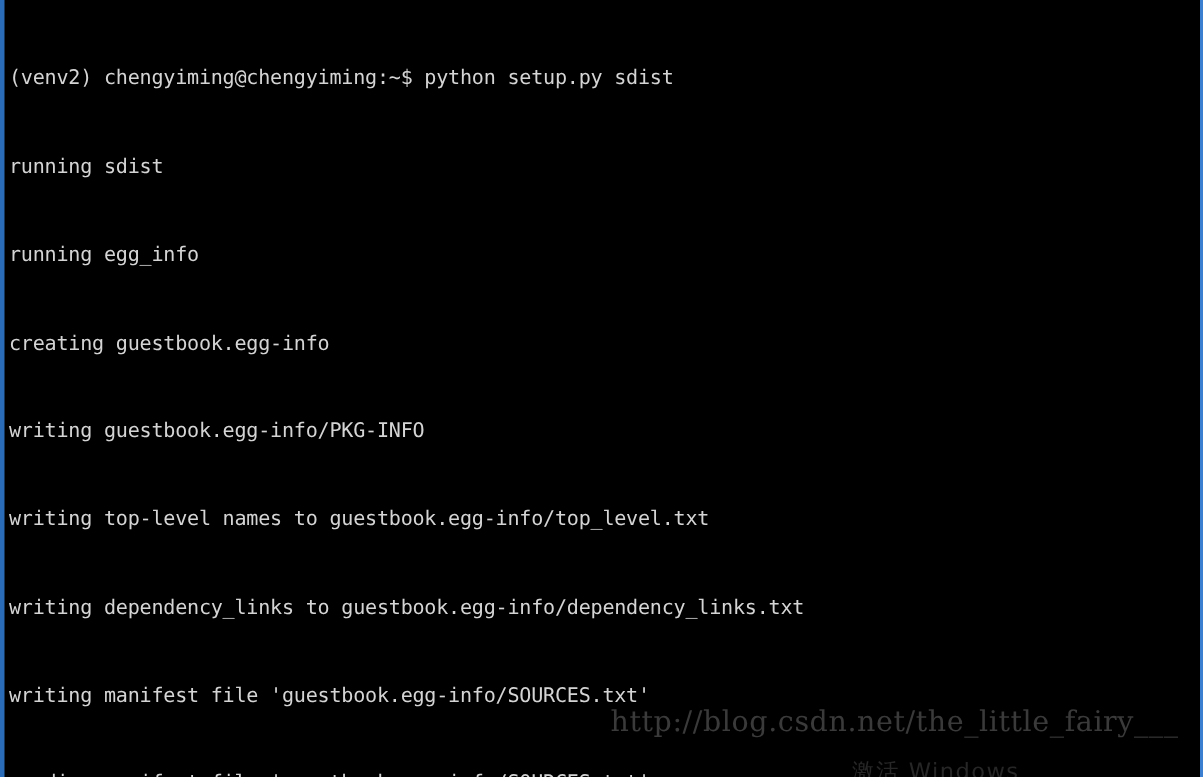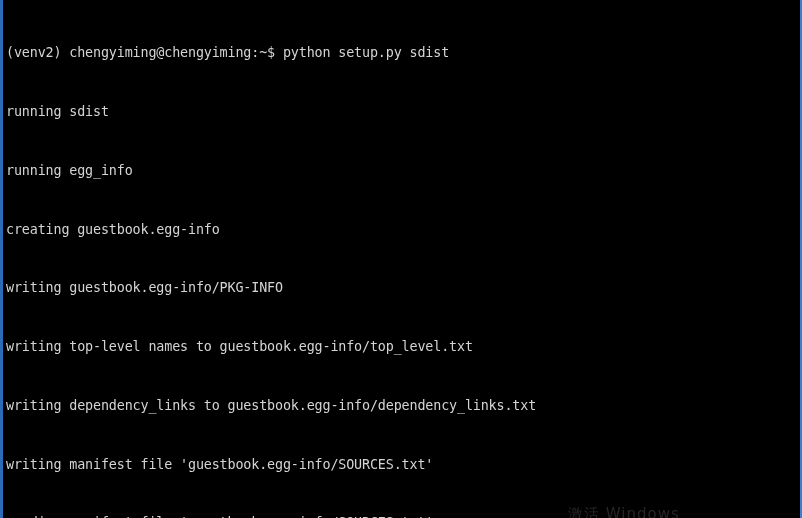--- a/index.html
+++ b/index.html
@@ -61,20 +61,21 @@
     white-space: pre;
     z-index: 1;
     pointer-events: none;
   }
 </style>
 </head>
 <body>
 
 <div id="terminal-window">
 
+  <div id="watermark-url">http://blog.csdn.net/the_little_fairy___</div>
   <div id="watermark-notice">激活 Windows</div>
 
   <div id="terminal-screen">
     <div class="term-line">(venv2) chengyiming@chengyiming:~$ python setup.py sdist</div>
     <div class="term-line">running sdist</div>
     <div class="term-line">running egg_info</div>
     <div class="term-line">creating guestbook.egg-info</div>
     <div class="term-line">writing guestbook.egg-info/PKG-INFO</div>
     <div class="term-line">writing top-level names to guestbook.egg-info/top_level.txt</div>
     <div class="term-line">writing dependency_links to guestbook.egg-info/dependency_links.txt</div>

